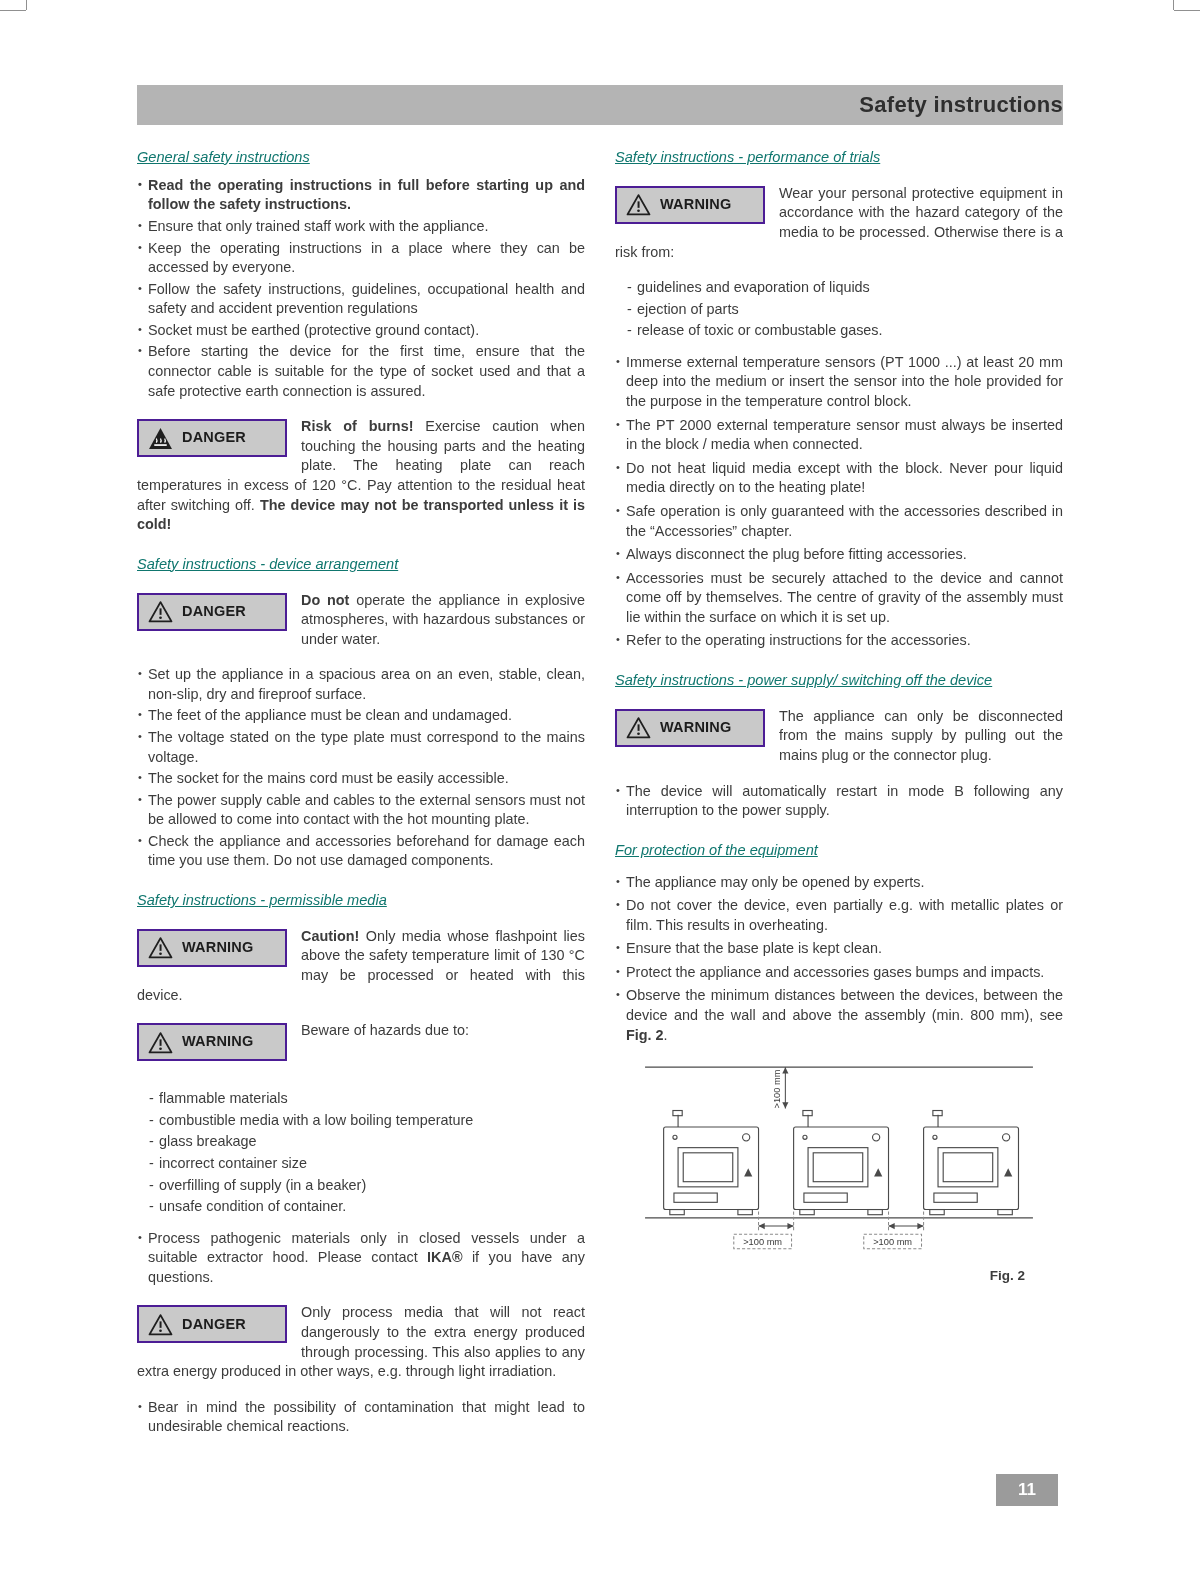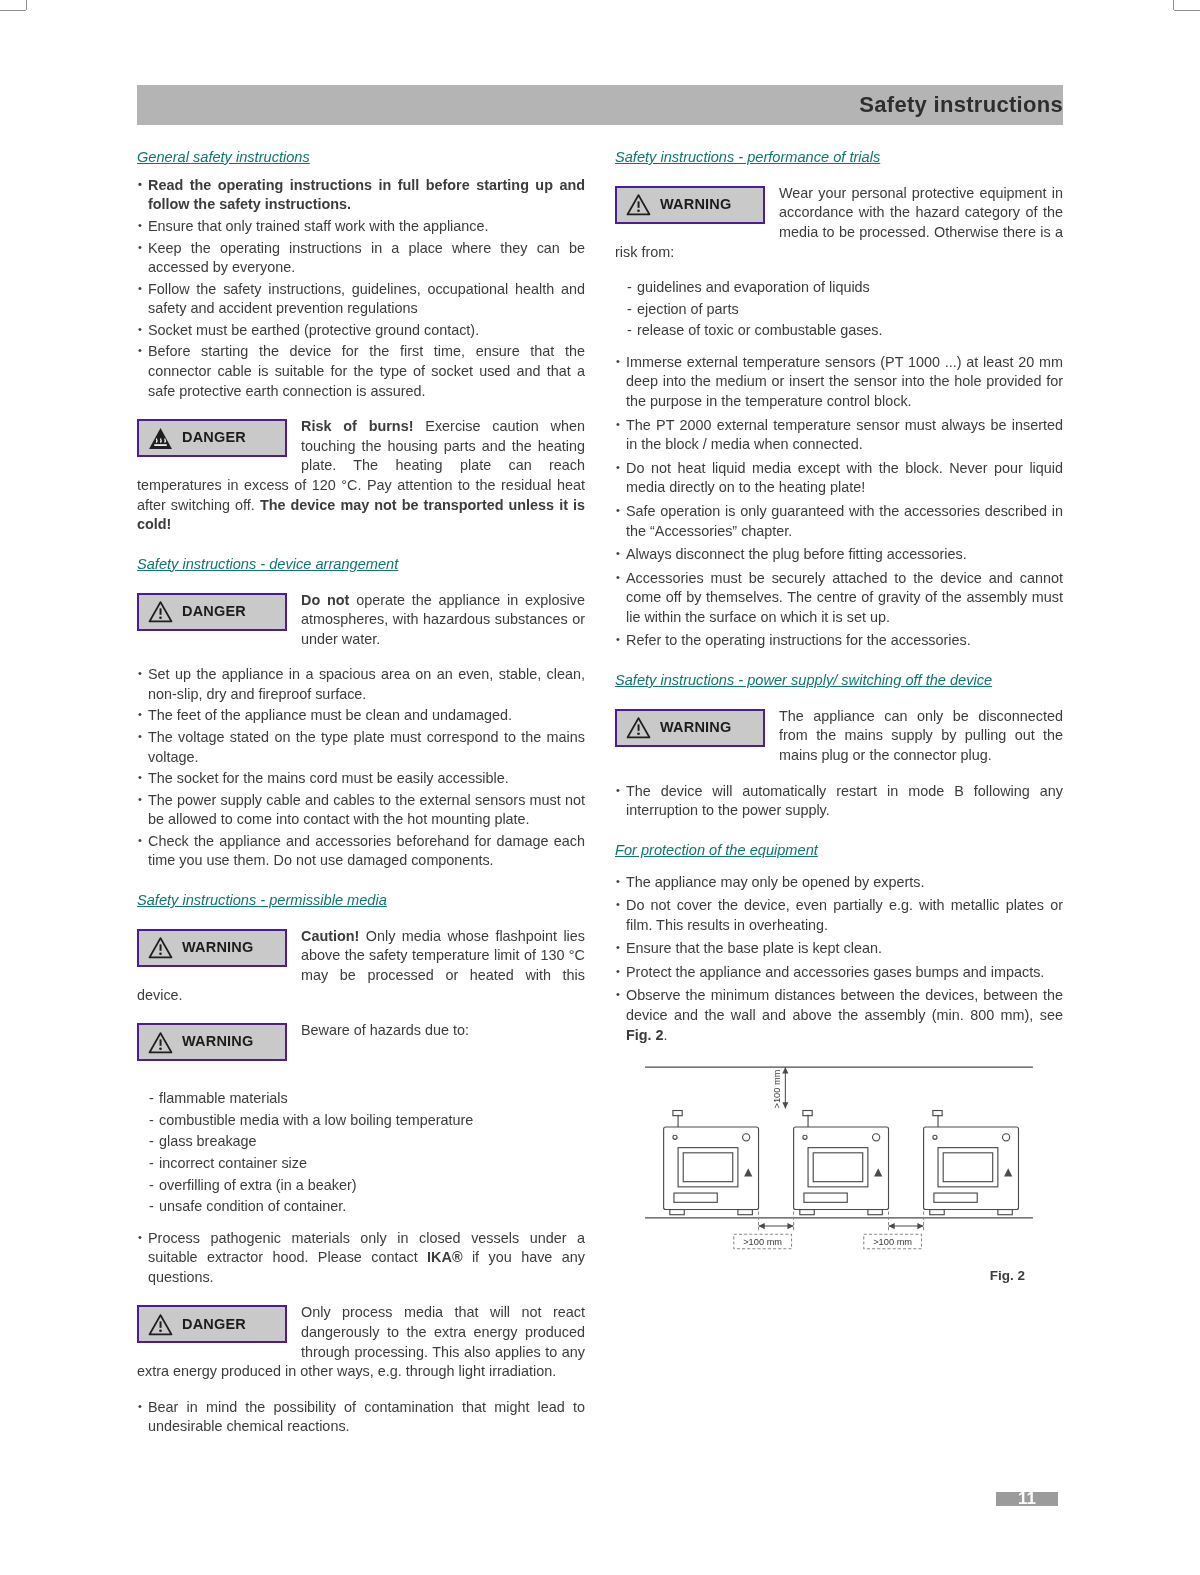--- a/index.html
+++ b/index.html
@@ -55,21 +55,21 @@
   }
   .hazard-label { font-weight:700; font-size:14.5px; color:#1c1c1c; letter-spacing:.2px; }
   .hazard-icon svg { display:block; }
   p.flow { text-align:justify; }
 
   .fig-wrap { margin-top:16px; padding-left:28px; }
   .fig-svg text { font-family:"Liberation Sans", sans-serif; fill:#3a3a3a; }
   .fig-caption { text-align:right; font-weight:700; font-size:13.5px; margin-top:4px; padding-right:38px; }
 
   .page-number {
-    position:absolute; right:142px; bottom:69px; width:62px; height:14px;
+    position:absolute; right:142px; bottom:69px; width:62px; height:32px;
     background:#9b9b9b; color:#ffffff; font-weight:700; font-size:17px;
     display:flex; align-items:center; justify-content:center;
   }
 </style>
 </head>
 <body>
 
 <div class="crop tl-h"></div>
 <div class="crop tl-v"></div>
 <div class="crop tr-h"></div>
@@ -162,21 +162,21 @@
           <span class="hazard-label">WARNING</span>
         </div>
         <p class="flow">Beware of hazards due to:</p>
       </div>
 
       <ul class="dashes">
         <li>flammable materials</li>
         <li>combustible media with a low boiling temperature</li>
         <li>glass breakage</li>
         <li>incorrect container size</li>
-        <li>overfilling of extra (in a beaker)</li>
+        <li>overfilling of supply (in a beaker)</li>
         <li>unsafe condition of container.</li>
       </ul>
 
       <ul class="bullets spaced">
         <li><span>Process pathogenic materials only in closed vessels under a suitable extractor hood. Please contact </span><b class="b">IKA®</b><span> if you have any questions.</span></li>
       </ul>
 
       <div class="hazard-block">
         <div class="hazard-box">
           <span class="hazard-icon">

